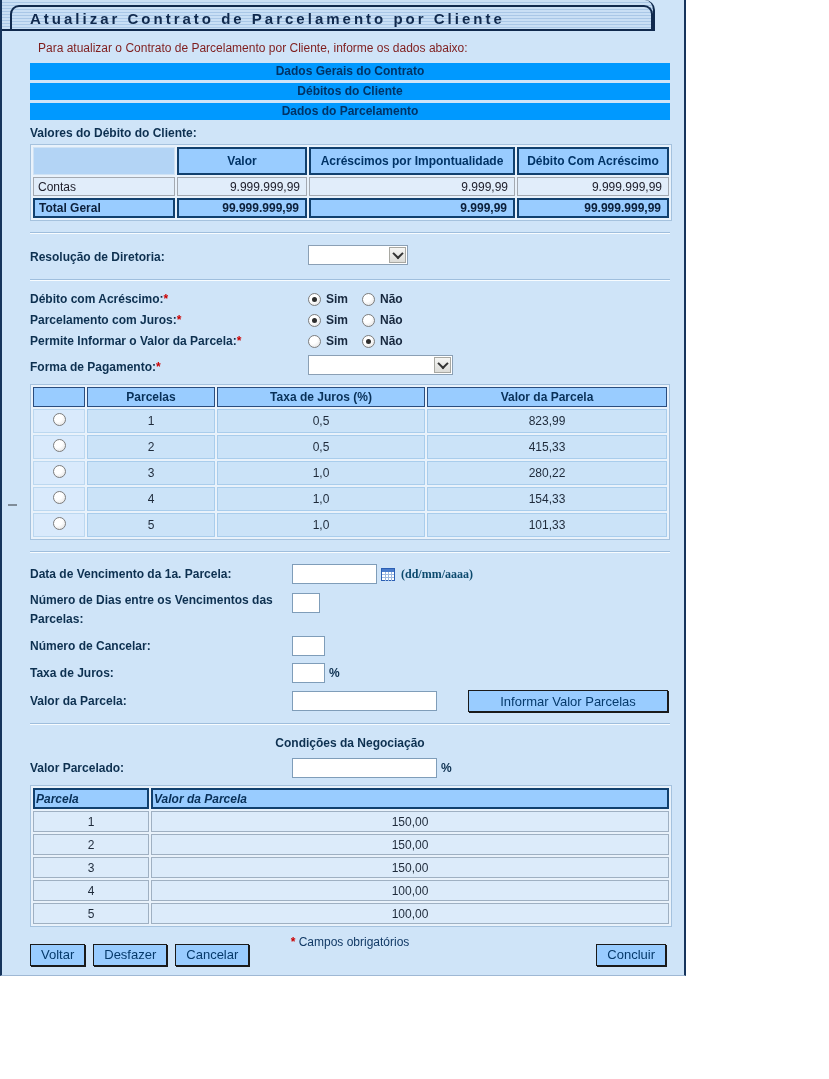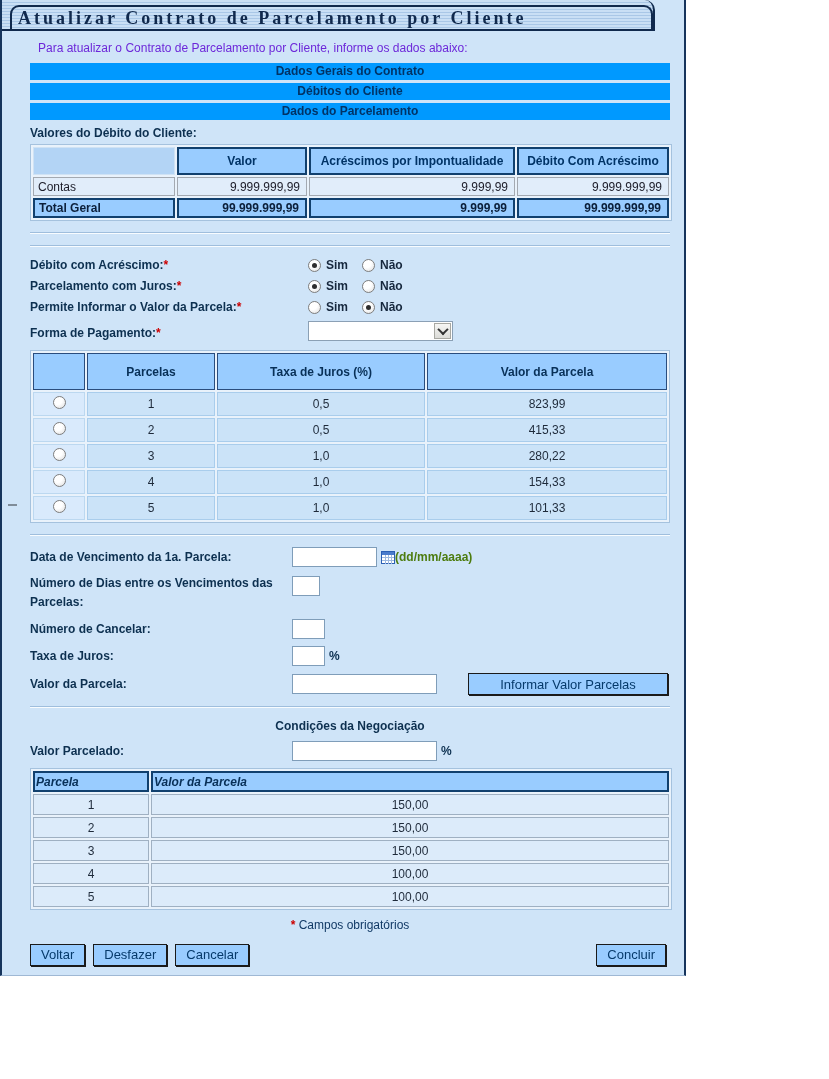--- a/index.html
+++ b/index.html
@@ -16,27 +16,27 @@
     position:relative; width:653px; height:31px; box-sizing:border-box;
     background:repeating-linear-gradient(180deg,#c9dff5 0px,#c9dff5 2px,#a9c7e7 2px,#a9c7e7 3px);
     border-right:2px solid #10294d; border-bottom:2px solid #10294d;
     border-top-right-radius:10px;
   }
   .titlebox {
     position:absolute; left:8px; top:5px; right:0; bottom:0; box-sizing:border-box;
     border:2px solid #10294d; border-bottom:none;
     border-top-left-radius:9px; border-top-right-radius:9px;
     background:repeating-linear-gradient(180deg,#c9dff5 0px,#c9dff5 2px,#a9c7e7 2px,#a9c7e7 3px);
-    display:flex; align-items:center; padding-left:6px;
-    font-size:18px; font-weight:bold; letter-spacing:3px; color:#10294d;font-family:Liberation Serif, serif;
+    display:flex; align-items:center; padding-left:18px;
+    font-size:15px; font-weight:bold; letter-spacing:3px; color:#10294d;
   }
 
   .content { padding:0 14px 0 28px; }
 
-  .intro { margin:10px 0 8px 8px; color:#6d28d9; }
+  .intro { margin:10px 0 8px 8px; color:#7f1d1d; }
 
   .bar {
     height:17px; line-height:17px; margin-bottom:3px;
     background:#0099ff; color:#003366; font-weight:bold; text-align:center; cursor:pointer;
   }
 
   .sectlabel { font-weight:bold; margin:6px 0 4px 0; color:#0d3050; }
 
   
   table.tbl { border-collapse:separate; border-spacing:2px; background:#e9f2fb; border:1px solid #a5c2de; table-layout:fixed; }
@@ -46,21 +46,21 @@
   .t1 { width:640px; }
   .t1 .hd { background:#99ccff; border:2px solid #11406e; color:#003366; font-weight:bold; text-align:center; height:28px; }
   .t1 .hd0 { background:#b3d4f5; border:1px solid #cfe2f4; height:20px; }
   .t1 .rowc td { background:#e1edfa; border:1px solid #a3a9b1; height:19px; color:#1c1c28; }
   .t1 .rowt td { background:#99ccff; border:2px solid #11406e; height:20px; color:#0b1f3a; font-weight:bold; }
   .t1 td.name { text-align:left; padding-left:4px; }
   .t1 td.num  { text-align:right; padding-right:6px; }
 
   
   .t2 { width:640px; }
-  .t2 .hd { background:#99ccff; border:1px solid #2a4d7e; color:#083058; font-weight:bold; text-align:center; height:37px; }
+  .t2 .hd { background:#99ccff; border:1px solid #2a4d7e; color:#083058; font-weight:bold; text-align:center; height:20px; }
   .t2 tr.r td { background:#cbe3f8; border:1px solid #a9cdec; height:24px; text-align:center; color:#1e2a3a; }
   .t2 tr.r td.radio-cell { background:#d9eafc; border:1px solid #bcd8f0; }
 
   
   .t3 { width:640px; }
   .t3 .hd { background:#99ccff; border:2px solid #11406e; color:#083058; font-weight:bold; text-align:left; height:21px;font-style:italic; }
   .t3 tr.r td { background:#dcebfa; border:1px solid #9fb0c2; height:21px; text-align:center; color:#1e2a3a; }
 
   
   .sep { height:2px; margin:11px 0 11px 0; background:linear-gradient(180deg,#9fbedd 0 1px,#f8fcff 1px 2px); }
@@ -88,21 +88,21 @@
     display:inline-block; width:13px; height:13px; border-radius:50%;
     background:radial-gradient(circle at 35% 30%, #ffffff 0 40%, #e8e8e8 80%, #cfcfcf);
     border:1px solid #7d7d7d; box-sizing:border-box; position:relative; cursor:pointer; flex:none;
   }
   .radio.checked::after {
     content:""; position:absolute; left:3px; top:3px; width:5px; height:5px; border-radius:50%; background:#2e2e2e;
   }
   .radio-group { display:flex; align-items:center; margin-left:16px; }
   .radio-group .opt-label { font-weight:bold; color:#16273d; margin:0 14px 0 5px; }
 
-  .hint { font-weight:bold; margin-left:0; color:#4d7c0f; }
+  .hint { font-weight:bold; margin-left:6px; color:#0c4a6e;font-family:Liberation Serif, serif; }
   .suffix { font-weight:bold; margin-left:4px; color:#0d3050; }
 
   .cal { margin-left:4px; display:inline-block; cursor:pointer; line-height:0; }
 
   .btn {
     background:#99ccff; color:#063a6b; border:1px solid #1a1a1a; box-shadow:1px 1px 0 0 #1a1a1a;
     font-family:"Liberation Sans",sans-serif; font-size:13px; padding:2px 10px 3px 10px; cursor:pointer;
   }
   .btn-wide { width:200px; height:22px; padding:0; }
 
@@ -156,20 +156,30 @@
             <td class="name">Total Geral</td>
             <td class="num">99.999.999,99</td>
             <td class="num">9.999,99</td>
             <td class="num">99.999.999,99</td>
           </tr>
         </tbody>
     </table>
 
     <div class="sep"></div>
 
+    <div class="frow">
+      <span class="lbl">Resolução de Diretoria:</span>
+      <span style="margin-left:16px;">
+        <span class="combo" style="width:100px; display:inline-block;">
+          <span class="arrowbtn">
+              <span class="chev"></span>
+            </span>
+        </span>
+      </span>
+    </div>
 
     <div class="sep"></div>
 
     <div id="options-area">
         <div class="frow">
           <span class="lbl"><span>Débito com Acréscimo:</span><span class="req">*</span></span>
           <div class="radio-group">
             <span class="radio checked"></span>
             <span class="opt-label">Sim</span>
             <span class="radio"></span>

